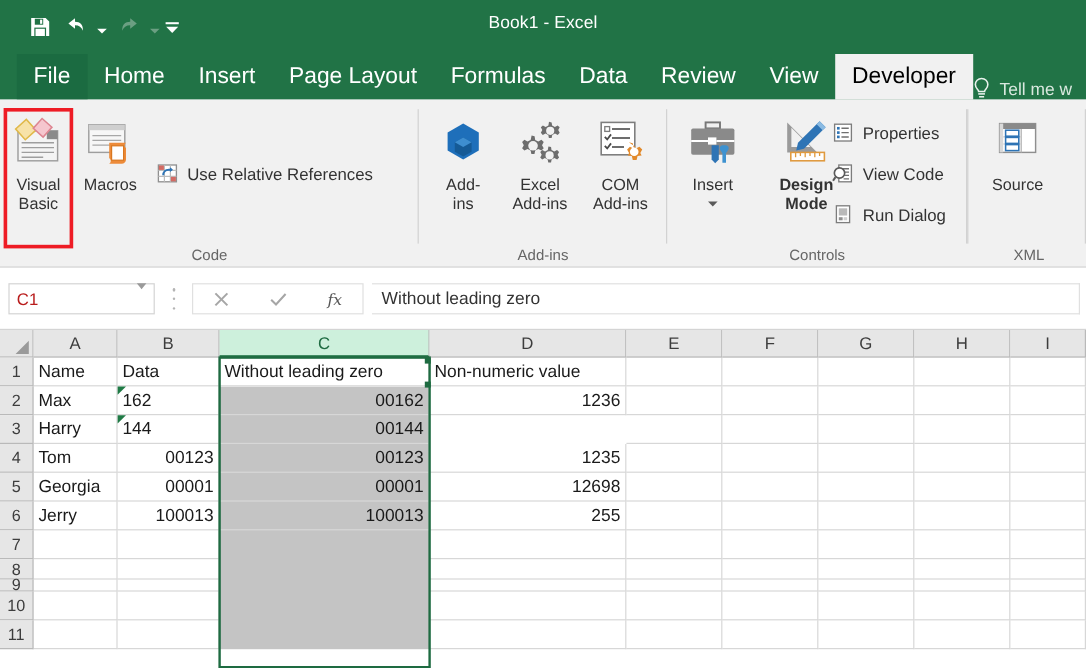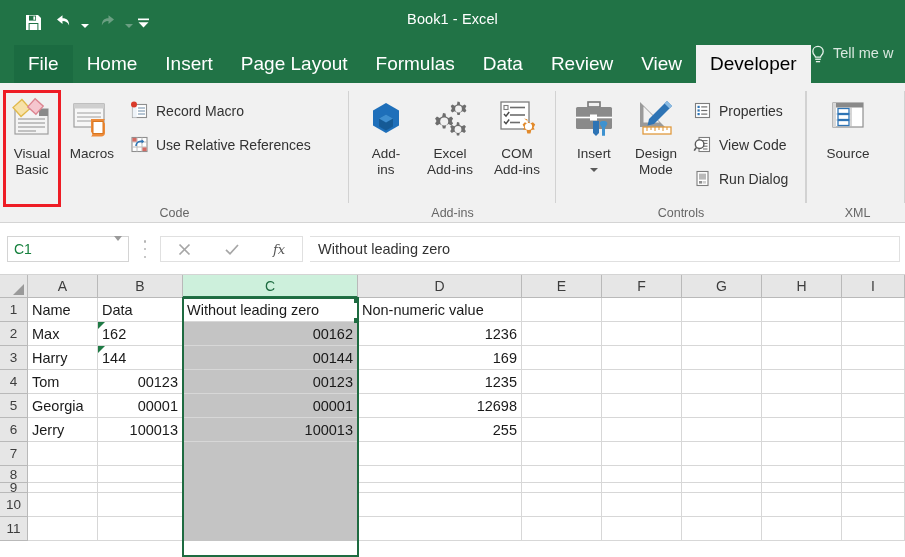--- a/index.html
+++ b/index.html
@@ -46,21 +46,21 @@
   }
   .tab.file { background: #1b6b41; }
   .tab.active {
     background: #f1f1f1; color: #000000;
   }
   .tab-hl {
     position: absolute; border: 3px solid #ee1c25; pointer-events: none;
   }
   .tellme {
     position: absolute; left: 810px; top: 0; height: 38px;
-    display: flex; align-items: flex-start; gap: 7px;
+    display: flex; align-items: flex-end; gap: 7px;
     color: #d9e8df; font-size: 14.5px; white-space: nowrap;
   }
 
   
   .ribbon {
     position: absolute; left: 0; top: 83px; width: 905px; height: 140px;
     background: #f1f1f1; border-bottom: 1px solid #d4d4d4;
   }
   .group { position: absolute; top: 0; height: 140px; }
   .group-label {
@@ -84,21 +84,21 @@
 
   
   .fbar {
     position: absolute; left: 0; top: 224px; width: 905px; height: 51px;
     background: #ffffff; border-bottom: 1px solid #d4d4d4;
   }
   .namebox {
     position: absolute; left: 7px; top: 236px; width: 122px; height: 26px;
     border: 1px solid #d4d4d4; background: #ffffff;
     display: flex; align-items: center; padding: 0 6px;
-    font-size: 14px; color: #15803d;
+    font-size: 14px; color: #b91c1c;
   }
   .namebox .nb-caret { margin-left: auto; }
   .caret-gray {
     width: 0; height: 0; border-left: 4.5px solid transparent; border-right: 4.5px solid transparent;
     border-top: 5px solid #9a9a9a;
   }
   .grip {
     position: absolute; left: 143px; top: 240px; width: 4px; height: 18px;
     display: flex; flex-direction: column; justify-content: space-between; align-items: center;
   }
@@ -275,35 +275,20 @@
                 <line x1="8" y1="20" x2="32" y2="20"></line>
                 <line x1="8" y1="24" x2="24" y2="24"></line>
             </g>
             <path d="M22 22h14c-1.6 1.5-1.6 3 0 4.5v9.5c0 2-1.6 3.5-3.6 3.5H22c1.8-1.4 1.8-3.3 0-4.8z" fill="#ed8b3a"></path>
             <rect x="24" y="24.5" width="10" height="12" fill="#ffffff" stroke="#d9771f" stroke-width="1"></rect>
           </svg>
         </span>
         <span class="lbl">Macros</span>
       </div>
 
-      <div class="small-item" style="left:130px; top:18px;">
-        <span class="ico">
-          <svg width="19" height="19" viewBox="0 0 19 19">
-            <rect x="2.5" y="3.5" width="14" height="13" fill="#ffffff" stroke="#8f8f8f" stroke-width="1.1"></rect>
-            <rect x="2.5" y="3.5" width="4.2" height="13" fill="#eef3f8"></rect>
-            <g stroke="#6f8ca8" stroke-width="1">
-                <line x1="8" y1="7" x2="15" y2="7"></line>
-                <line x1="8" y1="10" x2="15" y2="10"></line>
-                <line x1="8" y1="13" x2="15" y2="13"></line>
-              </g>
-            <circle cx="4" cy="3.5" r="3" fill="#d93b2b"></circle>
-          </svg>
-        </span>
-        <span>Record Macro</span>
-      </div>
       <div class="small-item" style="left:130px; top:52px;">
         <span class="ico">
           <svg width="19" height="19" viewBox="0 0 19 19">
             <rect x="2" y="2.5" width="15" height="14" fill="#ffffff" stroke="#8f8f8f" stroke-width="1.1"></rect>
             <g stroke="#bcbcbc" stroke-width="1">
                 <line x1="7" y1="2.5" x2="7" y2="16.5"></line>
                 <line x1="12" y1="2.5" x2="12" y2="16.5"></line>
                 <line x1="2" y1="7" x2="17" y2="7"></line>
                 <line x1="2" y1="12" x2="17" y2="12"></line>
               </g>
@@ -378,21 +363,21 @@
             <rect x="19" y="17.5" width="7" height="6" fill="#ffffff"></rect>
             <line x1="5" y1="20.5" x2="19" y2="20.5" stroke="#ffffff" stroke-width="1.6"></line>
             <line x1="26" y1="20.5" x2="41" y2="20.5" stroke="#ffffff" stroke-width="1.6"></line>
             <path d="M25 24l3 0 0 12-3 3-3-3 0-12z" fill="#2e74b5"></path>
             <path d="M33 24c2.5 0 4 1.8 3 3.5l-2 3.2 0 8h-3l0-8-2-3.2c-1-1.7.5-3.5 3-3.5z" fill="#3e92d0"></path>
           </svg>
         </span>
         <span class="lbl">Insert</span>
         <span class="caret-d" style="border-top-color:#5a5a5a; margin-top:6px;"></span>
       </div>
-      <div class="big-btn" style="left:67px; top:14px; width:66px;">
+      <div class="big-btn" style="left:83px; top:14px; width:66px;font-weight:bold;">
         <span class="ico">
           <svg width="46" height="46" viewBox="0 0 46 46">
             <path d="M7 5v25h25z" fill="#9a9a9a"></path>
             <path d="M10.5 9.5v16h16z" fill="#f1f1f1"></path>
             <path d="M34 4l5 5-18 18-6.5 1.5L16 22z" fill="#2e74b5"></path>
             <path d="M34 4l5 5-2.5 2.5-5-5z" fill="#8bbbe3"></path>
             <rect x="10" y="30" width="28" height="7" fill="#ffffff" stroke="#e09a3e" stroke-width="1.3"></rect>
             <g stroke="#e09a3e" stroke-width="1.1">
               <line x1="14" y1="30" x2="14" y2="34"></line>
                 <line x1="18" y1="30" x2="18" y2="33"></line>
@@ -619,23 +604,20 @@
     <div class="cell" style="left:28px; top:71px; width:70px; height:24px;align-items:center;">
         <span>Harry</span>
       </div>
     <div class="cell" style="left:98px; top:71px; width:85px; height:24px;">
       <span class="err-tri"></span>
       <span>144</span>
     </div>
     <div class="cell r" style="left:183px; top:71px; width:175px; height:24px; background:transparent;">
         <span>00144</span>
       </div>
-    <div class="cell r" style="left:358px; top:71px; width:164px; height:24px;">
-        <span>169</span>
-      </div>
     <div class="cell" style="left:522px; top:71px; width:80px; height:24px;"></div>
     <div class="cell" style="left:602px; top:71px; width:80px; height:24px;"></div>
     <div class="cell" style="left:682px; top:71px; width:80px; height:24px;"></div>
     <div class="cell" style="left:762px; top:71px; width:80px; height:24px;"></div>
     <div class="cell" style="left:842px; top:71px; width:63px; height:24px;"></div>
 
     <div class="cell" style="left:28px; top:95px; width:70px; height:24px;">
         <span>Tom</span>
       </div>
     <div class="cell r" style="left:98px; top:95px; width:85px; height:24px;">

